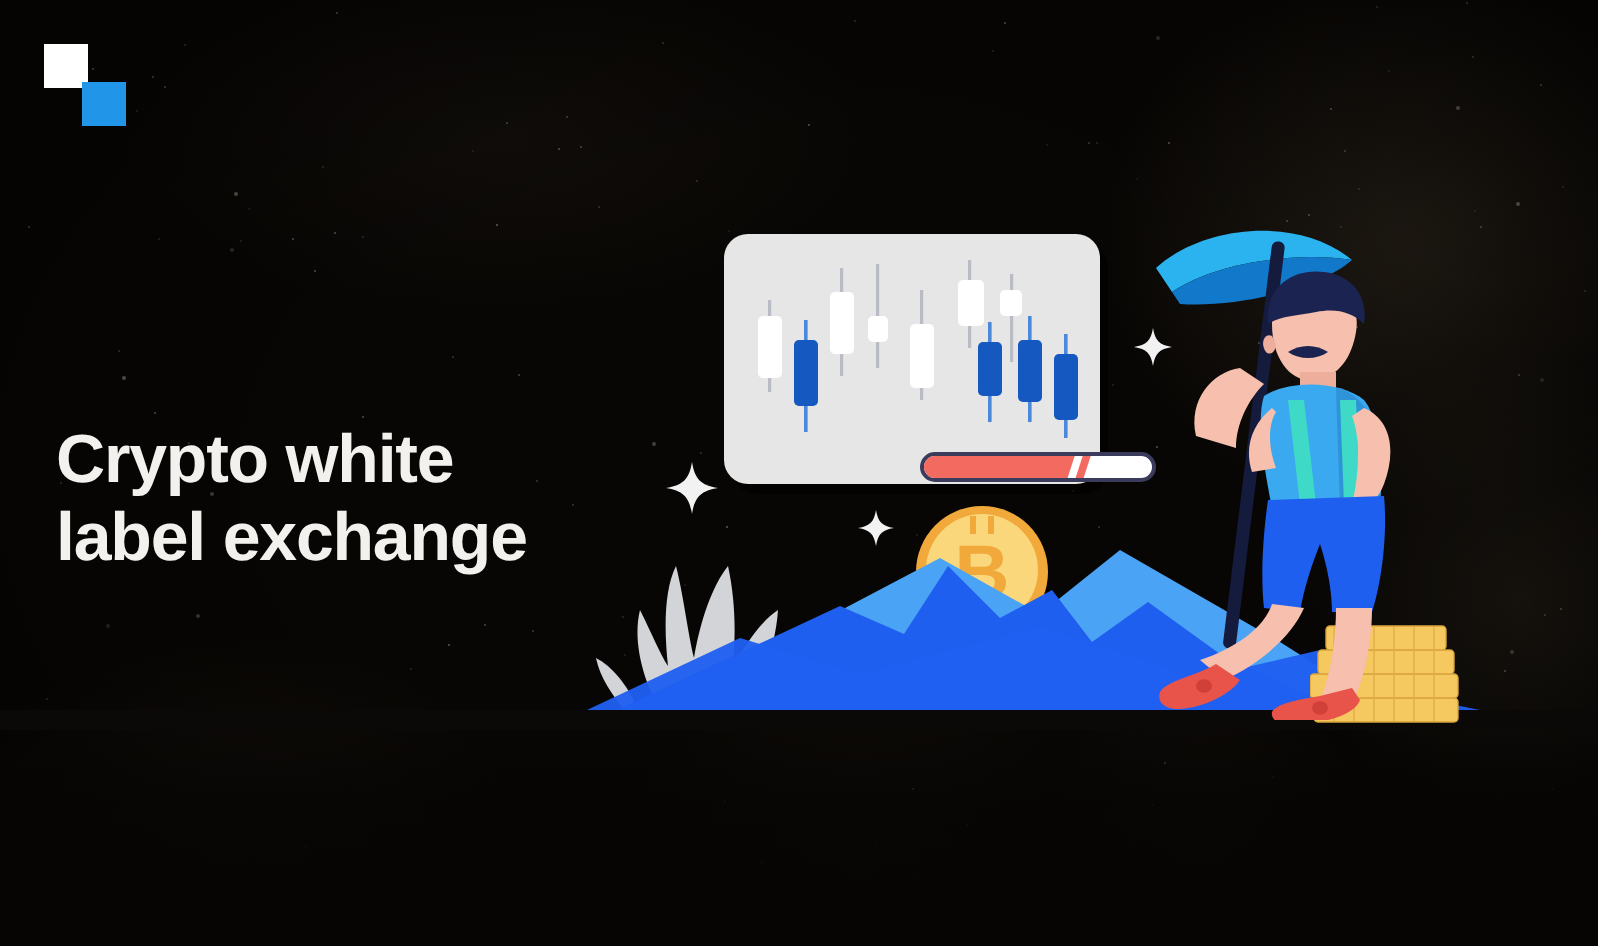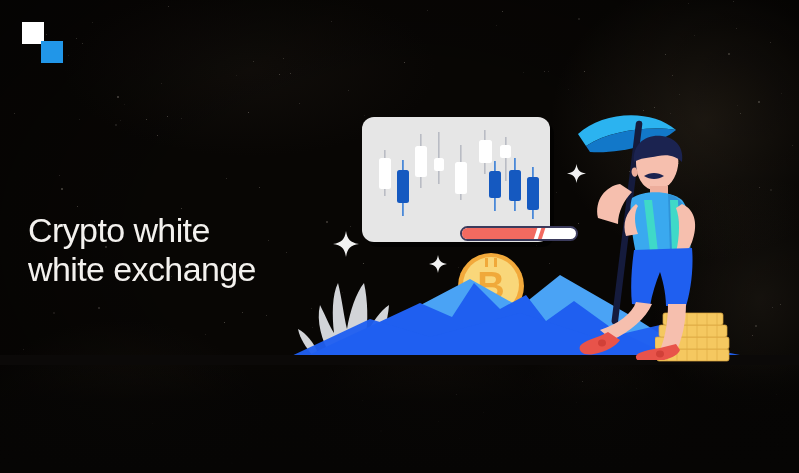--- a/index.html
+++ b/index.html
@@ -70,21 +70,21 @@
   #logo .sq-white { left: 0; top: 0; background: #ffffff; }
   #logo .sq-blue  { left: 19px; top: 19px; background: #2196e8; }
 
   
   #headline {
     position: absolute;
     left: 28px;
     top: 188px;
     width: 330px;
     color: #f3f1ee;
-    font-weight: normal;
+    font-weight: bold;
     font-size: 34px;
     line-height: 39px;
     letter-spacing: -0.6px;
   }
   #headline .l2 { display: block; }
 
   
   #illustration {
     position: absolute;
     left: 0;
@@ -302,21 +302,21 @@
     </div>
   <div class="bg-vig"></div>
 
   <div id="logo">
     <span class="sq sq-white"></span>
     <span class="sq sq-blue"></span>
   </div>
 
   <h1 id="headline">
     <span>Crypto white</span>
-    <span class="l2">white exchange</span>
+    <span class="l2">label exchange</span>
   </h1>
 
   <div id="illustration">
 
     <div id="chart-card">
       <svg id="candles" viewBox="0 0 188 125">
 
         <g>
           <rect x="22" y="33" width="1.6" height="46" fill="#b9bcc4"></rect>
           <rect x="17" y="41" width="12" height="31" rx="2.5" fill="#ffffff"></rect>

